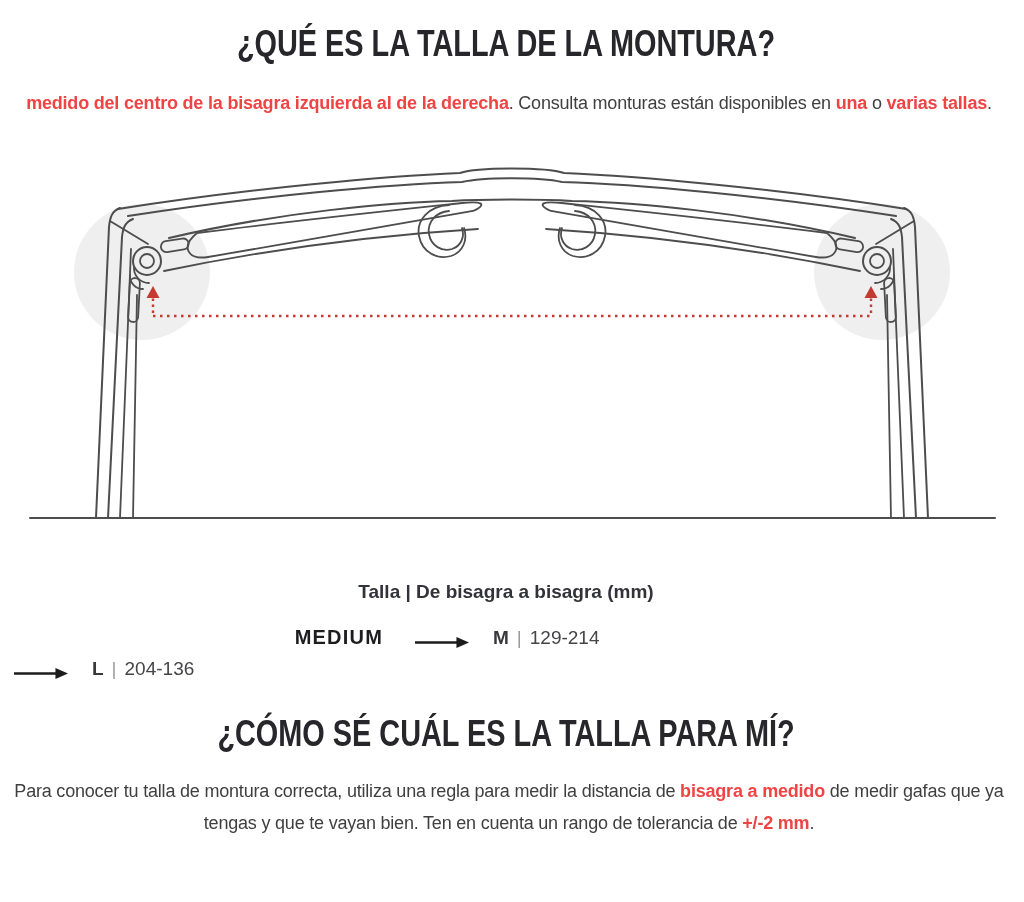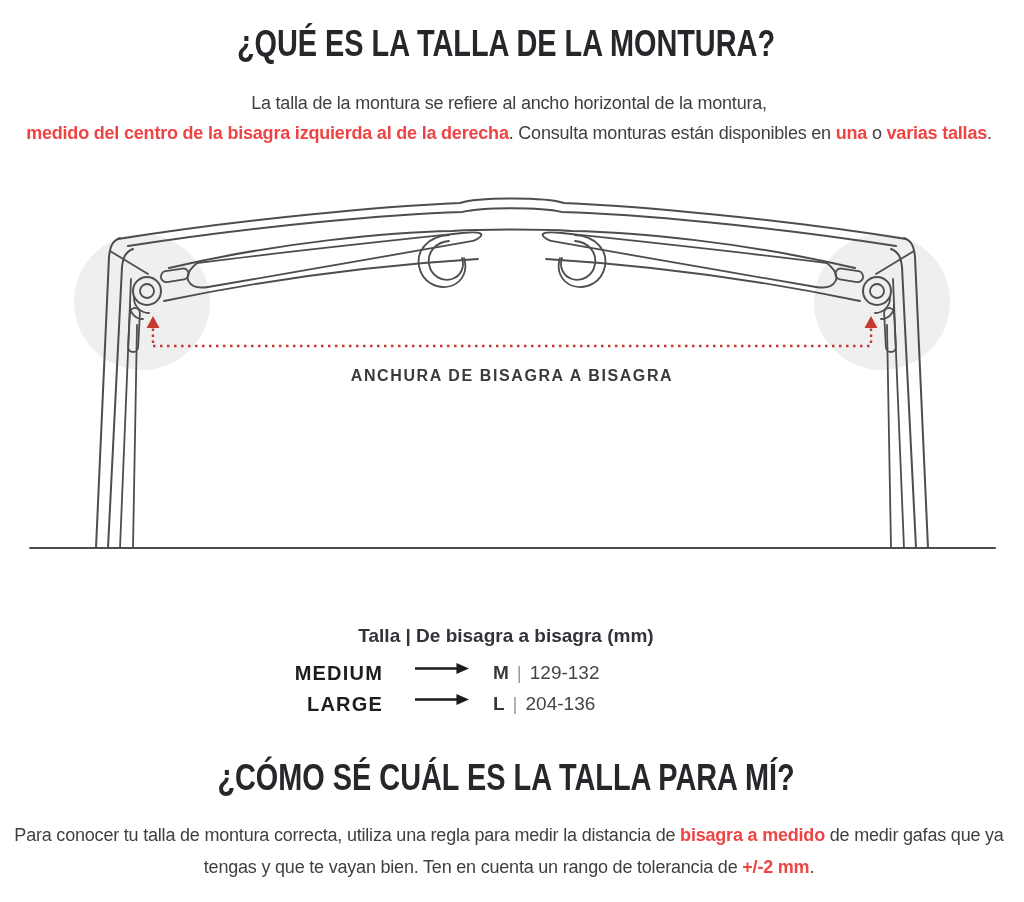--- a/index.html
+++ b/index.html
@@ -55,28 +55,28 @@
   .red-dash{fill:none;stroke:var(--accent-red,#c43a31);stroke-width:2.4;}
   .red-fill{fill:var(--accent-red,#c43a31);stroke:none;}
   .diagram-caption{
     position:absolute;left:0;right:0;top:202px;
     text-align:center;
     font-weight:700;font-size:16px;letter-spacing:1.6px;
     color:#3a3a3a;
   }
 
   
-  .size-table{margin-top:68px;}
+  .size-table{margin-top:54px;}
   .size-header{
     text-align:center;
     font-weight:700;font-size:19px;line-height:26px;
     color:#32323a;
   }
   .size-rows{margin-top:13px;}
-  .size-row{display:flex;align-items:flex-start;height:31px;gap:18px;}
+  .size-row{display:flex;align-items:flex-end;height:31px;gap:18px;}
   .size-label{
     width:383px;text-align:right;
     font-weight:800;font-size:20px;letter-spacing:1.2px;
     color:#1d1d1f;
   }
   .row-arrow{width:54px;height:13px;margin-left:14px;margin-right:6px;flex:0 0 auto;}
   .size-value{font-size:19px;color:#3f3f3f;display:flex;align-items:center;}
   .size-code{font-weight:700;color:#38383c;}
   .size-separator{color:#9a9aa0;padding:0 8px;font-weight:400;}
   .size-range{font-weight:400;color:#454549;}
@@ -84,21 +84,20 @@
   .howto-body{margin-top:20px;line-height:32px;width:1018px;margin-left:auto;margin-right:auto;}
 </style>
 </head>
 <body>
 
 <div class="page">
 
   <h1><span class="cond">¿QUÉ ES LA TALLA DE LA MONTURA?</span></h1>
 
   <div class="para intro">
-    <div>La talla de la montura se refiere al ancho horizontal de la montura,</div>
     <div><span class="bold">medido del centro de la bisagra izquierda al de la derecha</span><span>. Consulta monturas están disponibles en </span><span class="bold">una</span><span> o </span><span class="bold">varias tallas</span><span>.</span></div>
   </div>
 
   <div class="diagram">
     <svg width="1024" height="390" viewBox="0 195 1024 390">
 
       <circle class="blob" cx="142" cy="332" r="68"></circle>
       <circle class="blob" cx="882" cy="332" r="68"></circle>
 
       <g>
@@ -155,40 +154,38 @@
       <path class="art" d="M30,578 L995,578"></path>
 
       <g>
         <path class="red-dash" stroke-dasharray="2.5 4.5" d="M153,376 L871,376"></path>
         <path class="red-dash" stroke-dasharray="2.5 3.5" d="M153,373 L153,358"></path>
         <path class="red-dash" stroke-dasharray="2.5 3.5" d="M871,373 L871,358"></path>
         <polygon class="red-fill" points="146.5,358 159.5,358 153,346"></polygon>
         <polygon class="red-fill" points="864.5,358 877.5,358 871,346"></polygon>
       </g>
     </svg>
-    <div class="diagram-caption">ANCHURA DE BISAGRA A BISAGRA</div>
   </div>
 
   <div class="size-table">
     <div class="size-header">Talla | De bisagra a bisagra (mm)</div>
     <div class="size-rows">
       <div class="size-row">
         <div class="size-label">MEDIUM</div>
         <svg class="row-arrow" viewBox="0 0 56 13">
           <line x1="0" y1="6.5" x2="44" y2="6.5" stroke="#1c1c1c" stroke-width="2.4"></line>
           <polygon points="43,0.8 43,12.2 56,6.5" fill="#1c1c1c"></polygon>
         </svg>
         <div class="size-value">
             <span class="size-code">M</span>
             <span class="size-separator">|</span>
-            <span class="size-range">129-132</span>
+            <span class="size-range">129-214</span>
           </div>
       </div>
       <div class="size-row">
-        <div class="size-label">LARGE</div>
         <svg class="row-arrow" viewBox="0 0 56 13">
           <line x1="0" y1="6.5" x2="44" y2="6.5" stroke="#1c1c1c" stroke-width="2.4"></line>
           <polygon points="43,0.8 43,12.2 56,6.5" fill="#1c1c1c"></polygon>
         </svg>
         <div class="size-value">
             <span class="size-code">L</span>
             <span class="size-separator">|</span>
             <span class="size-range">204-136</span>
           </div>
       </div>

